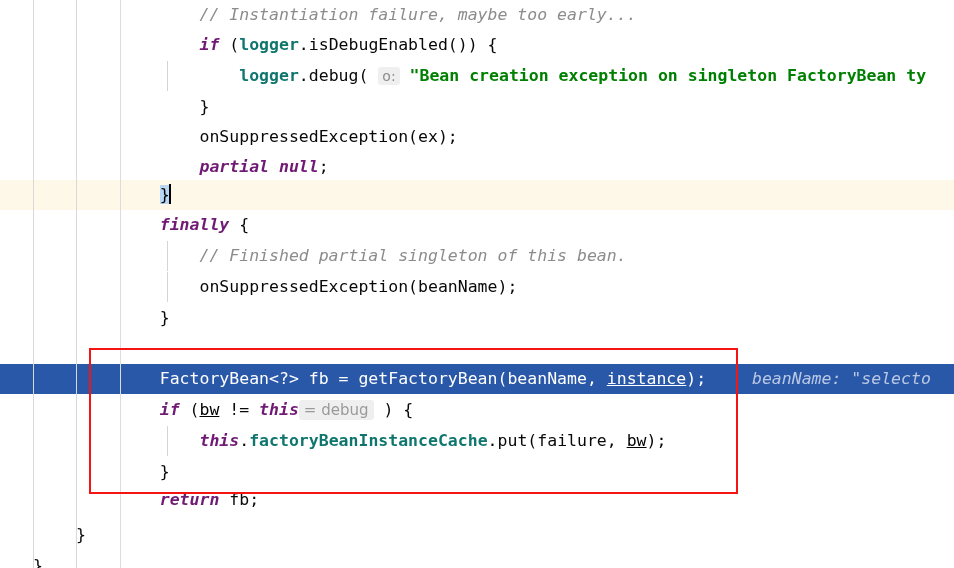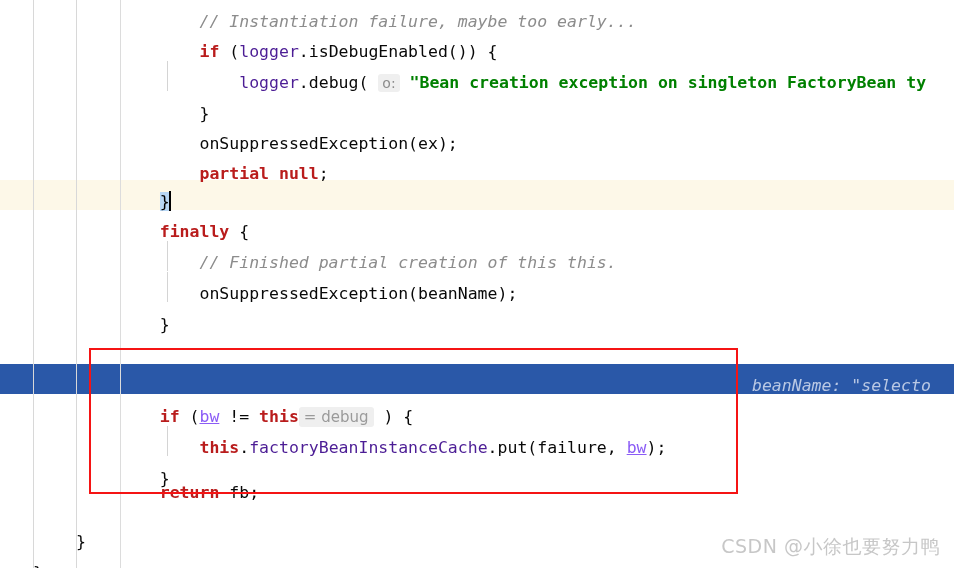--- a/index.html
+++ b/index.html
@@ -35,21 +35,20 @@
   .line {
     position: absolute;
     left: 0;
     width: 954px;
     height: 30px;
     line-height: 30px;
     white-space: pre;
     font-size: 16.5px;
     font-family: "DejaVu Sans Mono", monospace;
     z-index: 3;
-    margin-top: 7px;
   }
   .line .code {
     position: absolute;
     left: 120px;
     top: 0;
     white-space: pre;
   }
 
   
   .rowbg {
@@ -64,26 +63,26 @@
 
   
   .indent-guide {
     position: absolute;
     width: 1px;
     background: #d4d4d4;
     z-index: 2;
   }
 
   
-  .kw       { color: #b91c1c; font-weight: bold; }
+  .kw       { color: #701a75; font-weight: bold; font-style: italic; }
   .cmt      { color: #8c8c8c; font-style: italic; }
   .str      { color: #008000; font-weight: bold; }
-  .fieldref { color: #4c1d95; font-weight: normal; }
+  .fieldref { color: #0f766e; font-weight: bold; }
   .plain    { color: #080808; }
-  .var-underline { color: #8b5cf6; text-decoration: underline; }
+  .var-underline { color: #000000; text-decoration: underline; }
 
   
   .hint {
     background: #efefef;
     color: #8c8c8c;
     border-radius: 3px;
     padding: 1px 4px;
     font-size: 14px;
     font-family: "DejaVu Sans", sans-serif;
   }
@@ -160,33 +159,32 @@
       <div class="line" style="top: 30px;"><span class="code" style="left: 120px;"><span class="plain">        </span><span class="kw">if</span><span class="plain"> (</span><span class="fieldref">logger</span><span class="plain">.isDebugEnabled()) {</span></span></div>
       <div class="indent-guide" style="left: 167px; top: 61px; height: 30px;"></div>
       <div class="line" style="top: 61px;"><span class="code" style="left: 120px;"><span class="plain">            </span><span class="fieldref">logger</span><span class="plain">.debug( </span><span class="hint">o:</span><span class="plain"> </span><span class="str">"Bean creation exception on singleton FactoryBean ty</span></span></div>
       <div class="line" style="top: 92px;"><span class="code" style="left: 120px;"><span class="plain">        }</span></span></div>
       <div class="line" style="top: 122px;"><span class="code" style="left: 120px; text-align: center;"><span class="plain">        onSuppressedException(ex);</span></span></div>
       <div class="line" style="top: 152px;"><span class="code" style="left: 120px;"><span class="plain">        </span><span class="kw">partial null</span><span class="plain">;</span></span></div>
       <div class="rowbg caret-row" style="top: 180px;"></div>
       <div class="line" style="top: 180px;"><span class="code" style="left: 120px;"><span class="plain">    </span><span class="bracket-hl">}</span><span class="caret"></span></span></div>
       <div class="line" style="top: 210px;"><span class="code" style="left: 120px;"><span class="plain">    </span><span class="kw">finally</span><span class="plain"> {</span></span></div>
       <div class="indent-guide" style="left: 167px; top: 241px; height: 30px;"></div>
-      <div class="line" style="top: 241px;"><span class="code" style="left: 120px;"><span class="cmt">        // Finished partial creation of this this.</span></span></div>
+      <div class="line" style="top: 241px;"><span class="code" style="left: 120px;"><span class="cmt">        // Finished partial singleton of this bean.</span></span></div>
       <div class="indent-guide" style="left: 167px; top: 272px; height: 30px;"></div>
       <div class="line" style="top: 272px;"><span class="code" style="left: 120px;"><span class="plain">        onSuppressedException(beanName);</span></span></div>
       <div class="line" style="top: 303px;"><span class="code" style="left: 120px;"><span class="plain">    }</span></span></div>
       <div class="line" style="top: 334px;"><span class="code" style="left: 120px;"></span></div>
       <div class="rowbg selected-row" style="top: 364px;"></div>
-      <div class="line" style="top: 364px;"><span class="dbg-inline">beanName: "selecto</span></div>
+      <div class="line" style="top: 364px;"><span class="code sel-text" style="left: 120px;"><span>    FactoryBean&lt;?&gt; fb = getFactoryBean(beanName, </span><span class="var-underline">instance</span><span>);</span></span><span class="dbg-inline">beanName: "selecto</span></div>
       <div class="line" style="top: 395px;"><span class="code" style="left: 120px;"><span class="kw">    if</span><span class="plain"> (</span><span class="var-underline">bw</span><span class="plain"> != </span><span class="kw">this</span><span class="hint-dbg">= debug</span><span class="plain"> ) {</span></span></div>
       <div class="indent-guide" style="left: 167px; top: 426px; height: 30px;"></div>
       <div class="line" style="top: 426px;"><span class="code" style="left: 120px;"><span class="plain">        </span><span class="kw">this</span><span class="plain">.</span><span class="fieldref">factoryBeanInstanceCache</span><span class="plain">.put(failure, </span><span class="var-underline">bw</span><span class="plain">);</span></span></div>
       <div class="line" style="top: 457px;"><span class="code" style="left: 120px;"><span class="plain">    }</span></span></div>
-      <div class="line" style="top: 471px;"><span class="code" style="left: 120px;"><span class="kw">    return</span><span class="plain"> fb;</span></span></div>
+      <div class="line" style="top: 485px;"><span class="code" style="left: 120px;"><span class="kw">    return</span><span class="plain"> fb;</span></span></div>
       <div class="line" style="top: 520px;"><span class="code" style="left: 76px;"><span class="plain">}</span></span></div>
       <div class="line" style="top: 551px;"><span class="code" style="left: 33px;"><span class="plain">}</span></span></div>
     </div>
 
   <div id="redbox" style="left: 89px; top: 348px; width: 649px; height: 146px; border-color: rgb(245, 20, 20);"></div>
 
-  <div id="watermark">CSDN @小徐也要努力鸭</div>
 
 </div>
 
 </body></html>

